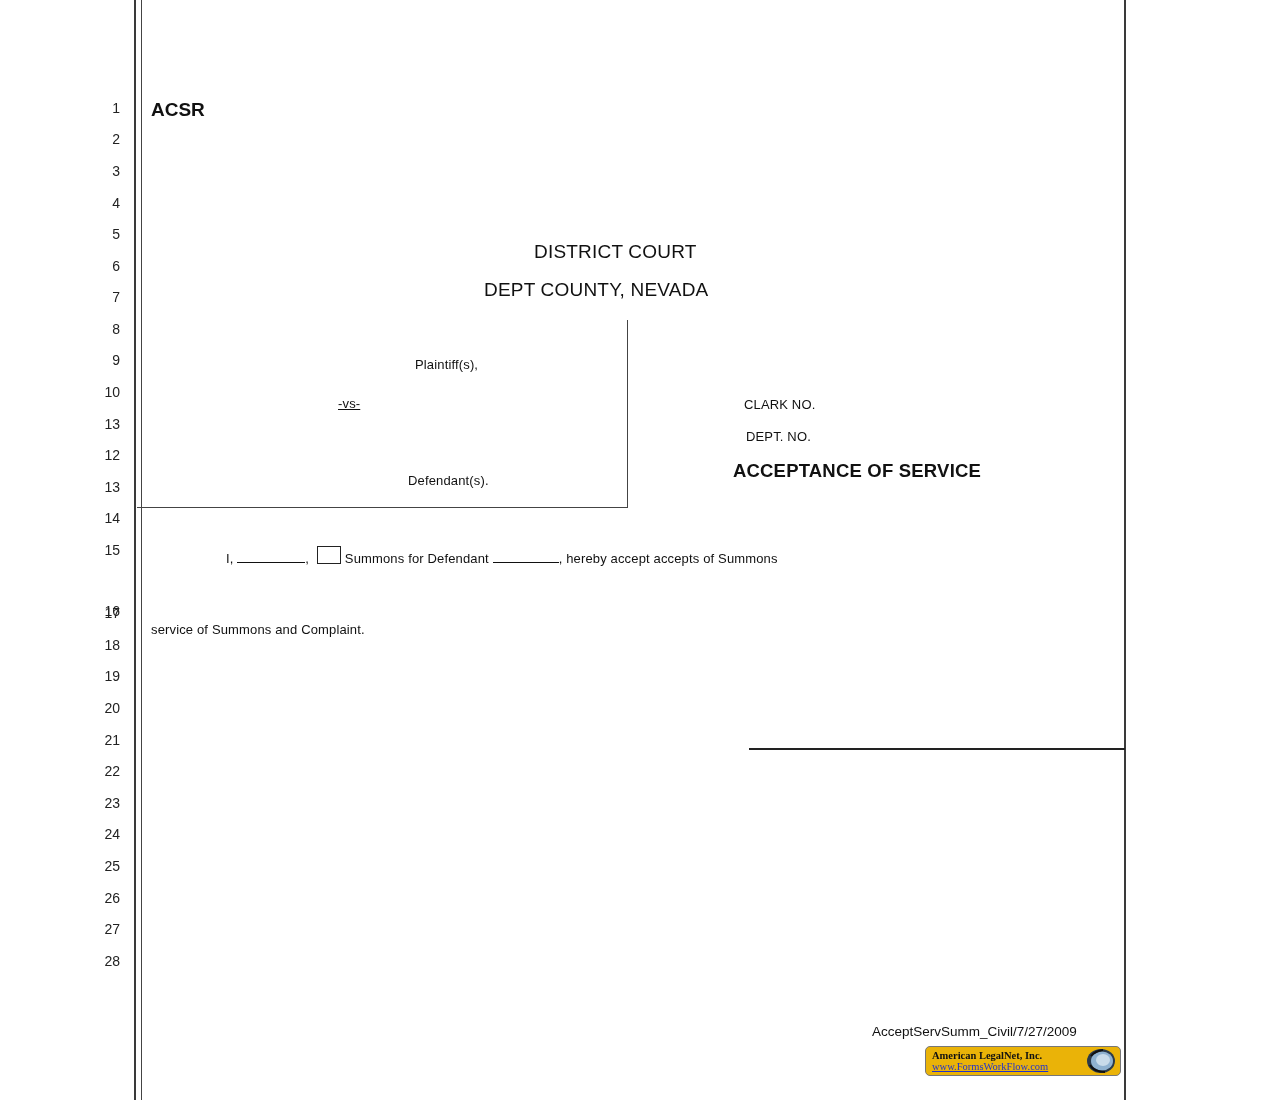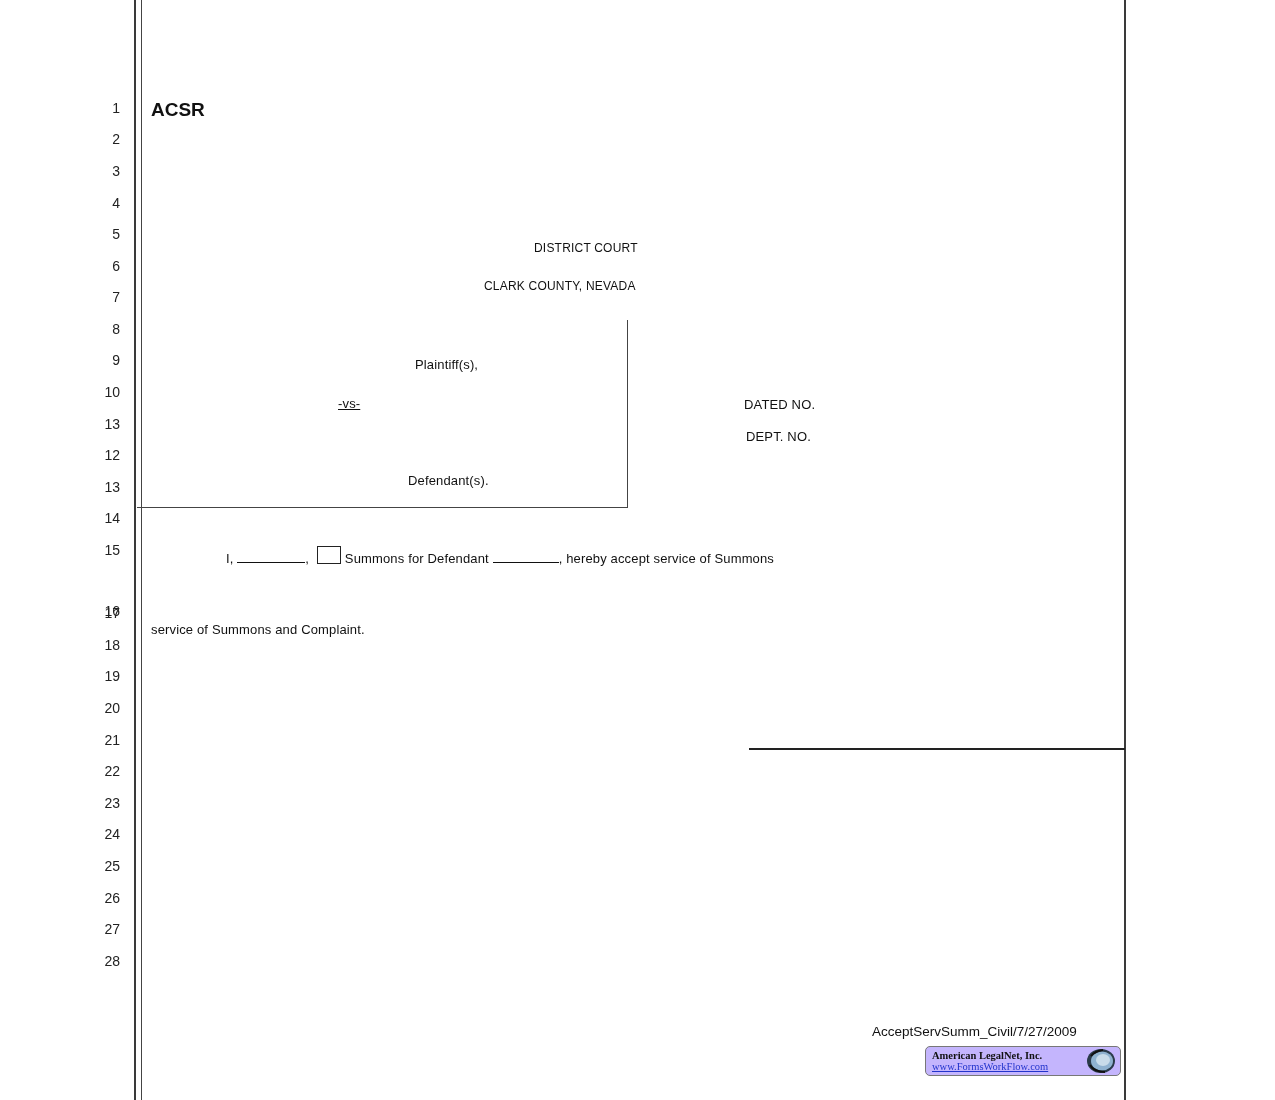--- a/index.html
+++ b/index.html
@@ -11,35 +11,35 @@
   .vline { position: absolute; top: 0; height: 1100px; background: #3a3a3a; }
   .vl-outer { left: 134px; width: 2px; }
   .vl-inner { left: 141px; width: 1px; background: #444; }
   .vl-right { left: 1124px; width: 2px; }
   .linenum {
     position: absolute; left: 96px; width: 24px; text-align: right;
     font-size: 14px; color: #222; line-height: 14px;
   }
   .abs { position: absolute; white-space: nowrap; }
   .acsr { left: 151px; top: 99px; font-size: 19px; font-weight: bold; }
-  .court { font-size: 12px; letter-spacing: 0.2px; }
+  .court { font-size: 19px; letter-spacing: 0.2px; }
   .caption-right-border { position: absolute; left: 627px; top: 320px; width: 1px; height: 188px; background: #444; }
   .caption-bottom-border { position: absolute; left: 137px; top: 507px; width: 491px; height: 1px; background: #444; }
   .body-text { font-size: 13px; letter-spacing: 0.15px; }
   .blank { display: inline-block; border-bottom: 1.5px solid #111; height: 14px; vertical-align: baseline; }
   .checkbox {
     display: inline-block; width: 22px; height: 16px; border: 1.3px solid #222;
     vertical-align: -1px; margin: 0 4px; background: #fff;
   }
   .title-block { font-size: 18.5px; font-weight: bold; text-align: center; line-height: 16px; letter-spacing: 0.2px; }
   .sig-line { position: absolute; left: 749px; top: 748px; width: 376px; height: 2px; background: #222; }
   .footer-code { position: absolute; left: 872px; top: 1024px; font-size: 13.5px; color: #111; }
   .logo-box {
     position: absolute; left: 925px; top: 1046px; width: 194px; height: 28px;
-    border: 1px solid #777; border-radius: 5px; background: #c4b5fd;
+    border: 1px solid #777; border-radius: 5px; background: #eab308;
   }
   .logo-name { position: absolute; left: 6px; top: 3px; font-family: "Liberation Serif", serif; font-weight: bold; font-size: 10.5px; color: #111; }
   .logo-url { position: absolute; left: 6px; top: 14px; font-family: "Liberation Serif", serif; font-size: 10.5px; color: #2233cc; text-decoration: underline; }
   .logo-globe { position: absolute; right: 3px; top: 1px; width: 34px; height: 26px; }
 </style>
 </head>
 <body>
 
 <div class="page">
 
@@ -74,40 +74,41 @@
     <div class="linenum" style="top:827px">24</div>
     <div class="linenum" style="top:859px">25</div>
     <div class="linenum" style="top:891px">26</div>
     <div class="linenum" style="top:922px">27</div>
     <div class="linenum" style="top:954px">28</div>
   </div>
 
   <div class="abs acsr">ACSR</div>
 
   <div class="abs court" style="left:534px; top:241px;">DISTRICT COURT</div>
-  <div class="abs court" style="left:484px; top:279px;">CLARK COUNTY, NEVADA</div>
+  <div class="abs court" style="left:484px; top:279px;">DEPT COUNTY, NEVADA</div>
 
   <div class="caption-right-border"></div>
   <div class="caption-bottom-border"></div>
 
   <div class="abs body-text" style="left:415px; top:357px;">Plaintiff(s),</div>
   <div class="abs body-text" style="left:338px; top:396px;text-decoration:underline;">-vs-</div>
   <div class="abs body-text" style="left:408px; top:473px;">Defendant(s).</div>
 
-  <div class="abs body-text" style="left:744px; top:397px;">DATED NO.</div>
+  <div class="abs body-text" style="left:744px; top:397px;">CLARK NO.</div>
   <div class="abs body-text" style="left:746px; top:429px;">DEPT. NO.</div>
 
   <div class="abs title-block" style="left:660px; top:463px; width:394px;">
+    <div>ACCEPTANCE OF SERVICE</div>
   </div>
 
   <div class="abs body-text" style="left:226px; top:546px;">
     <span>I,</span>
     <span class="blank" style="width:68px"></span><span>,</span>
     <span class="checkbox"></span><span>Summons for Defendant</span>
-    <span class="blank" style="width:66px"></span><span>, hereby accept service of Summons</span>
+    <span class="blank" style="width:66px"></span><span>, hereby accept accepts of Summons</span>
   </div>
 
 
   <div class="abs body-text" style="left:151px; top:622px;">service of Summons and Complaint.</div>
 
 
   <div class="sig-line"></div>
 
   <div class="footer-code">AcceptServSumm_Civil/7/27/2009</div>
 

